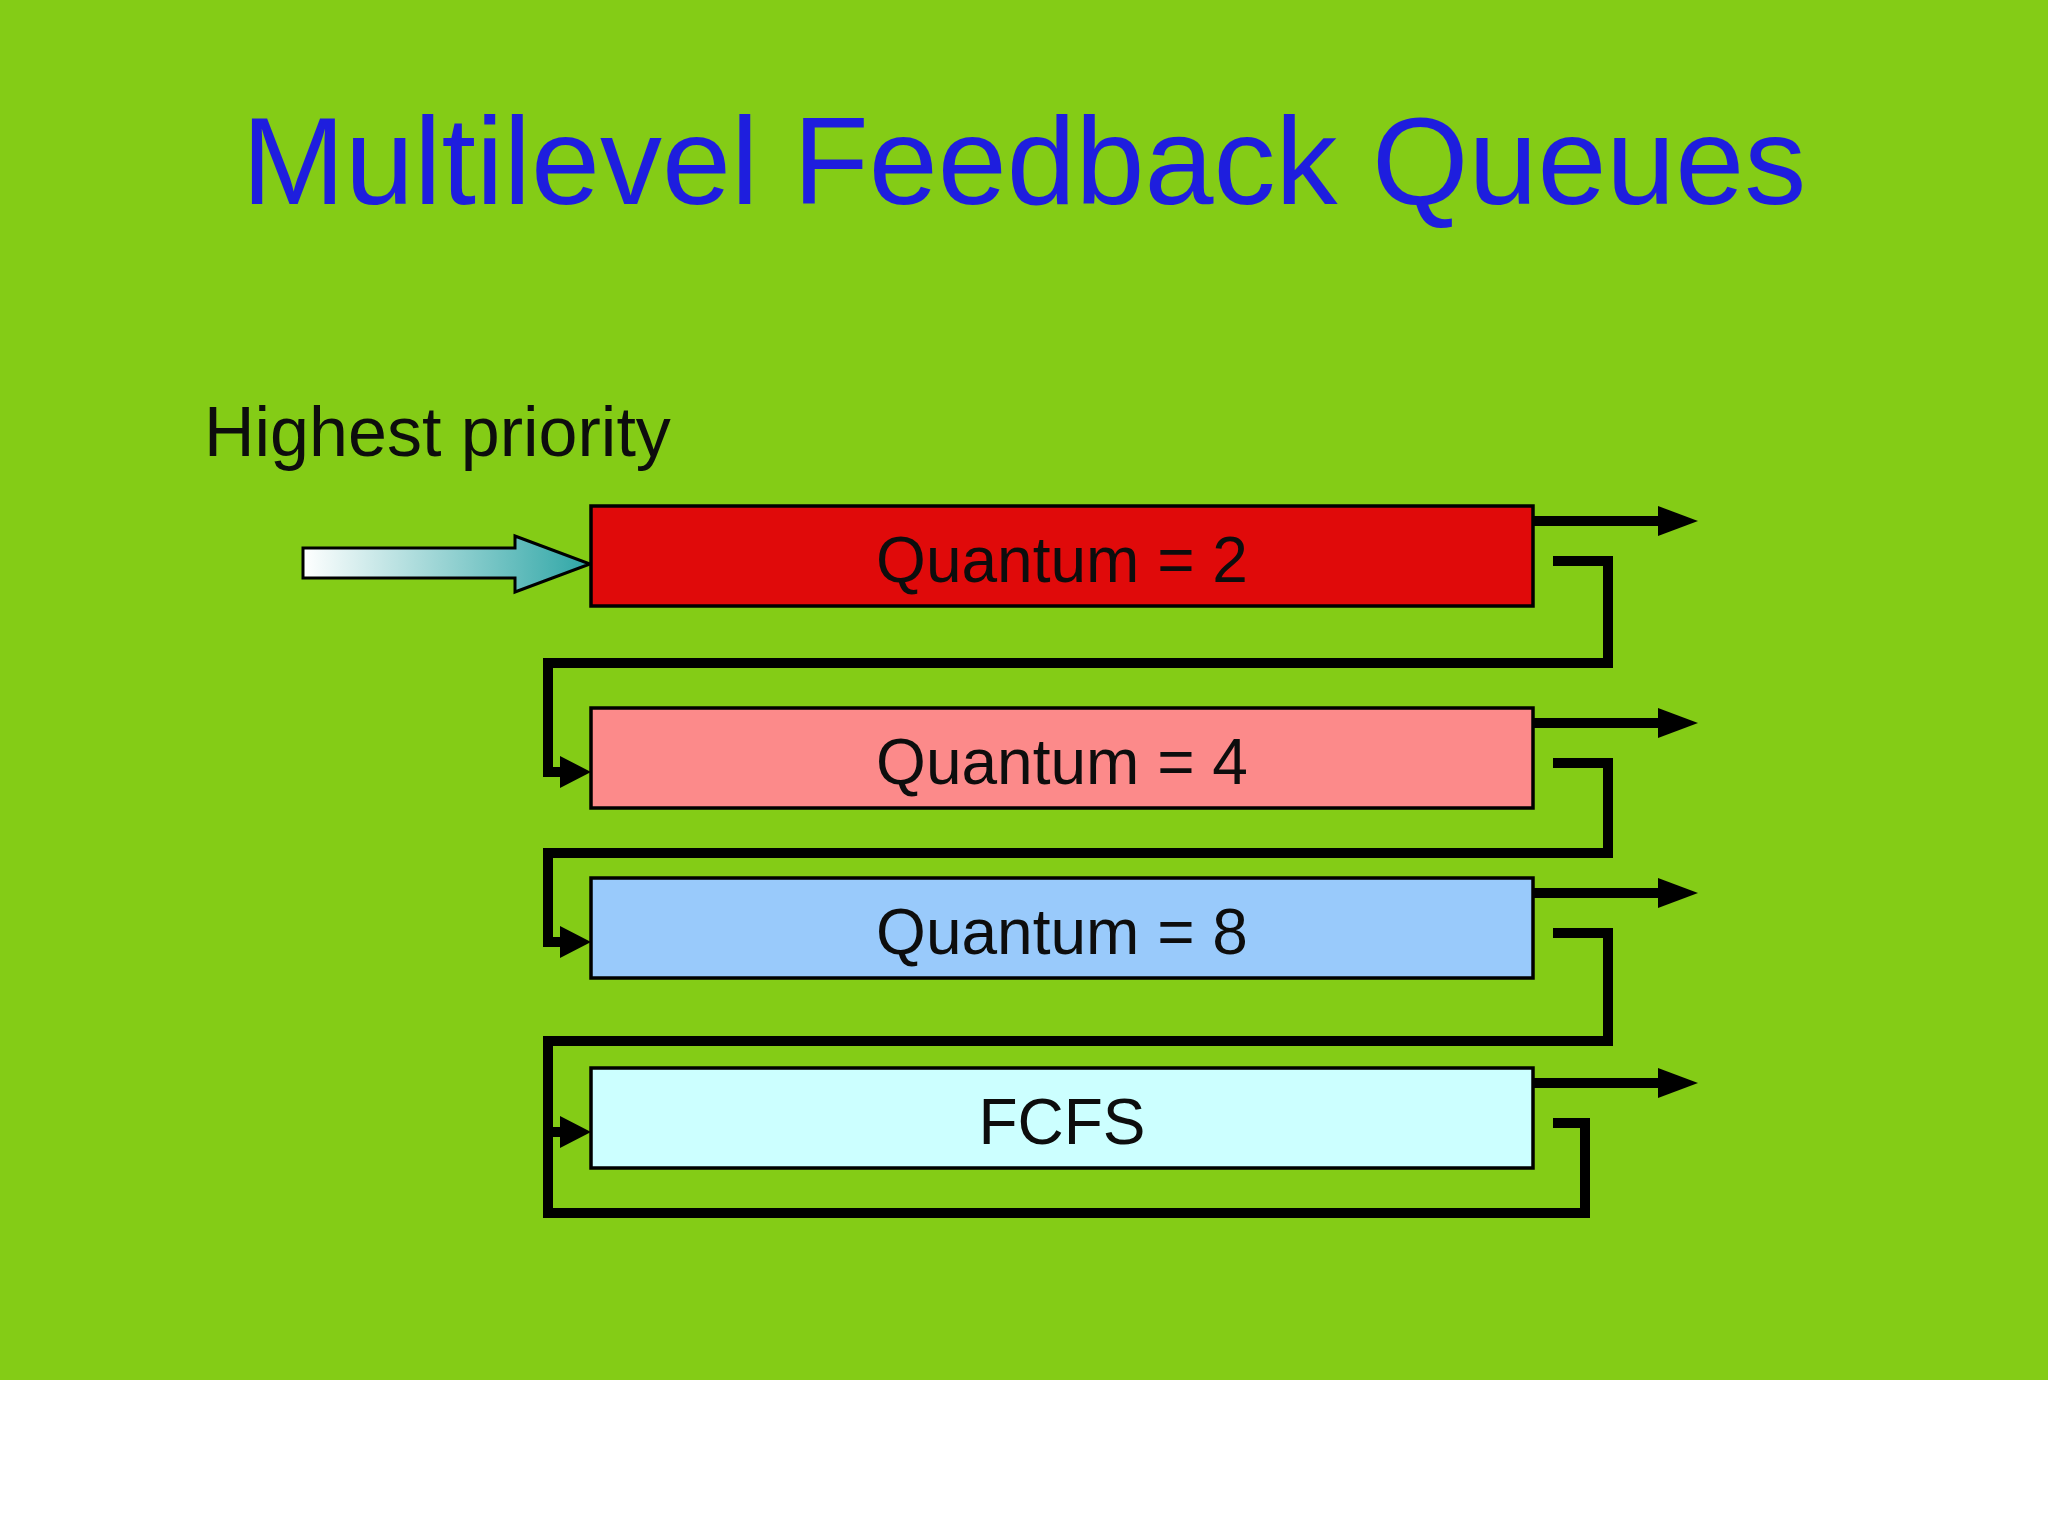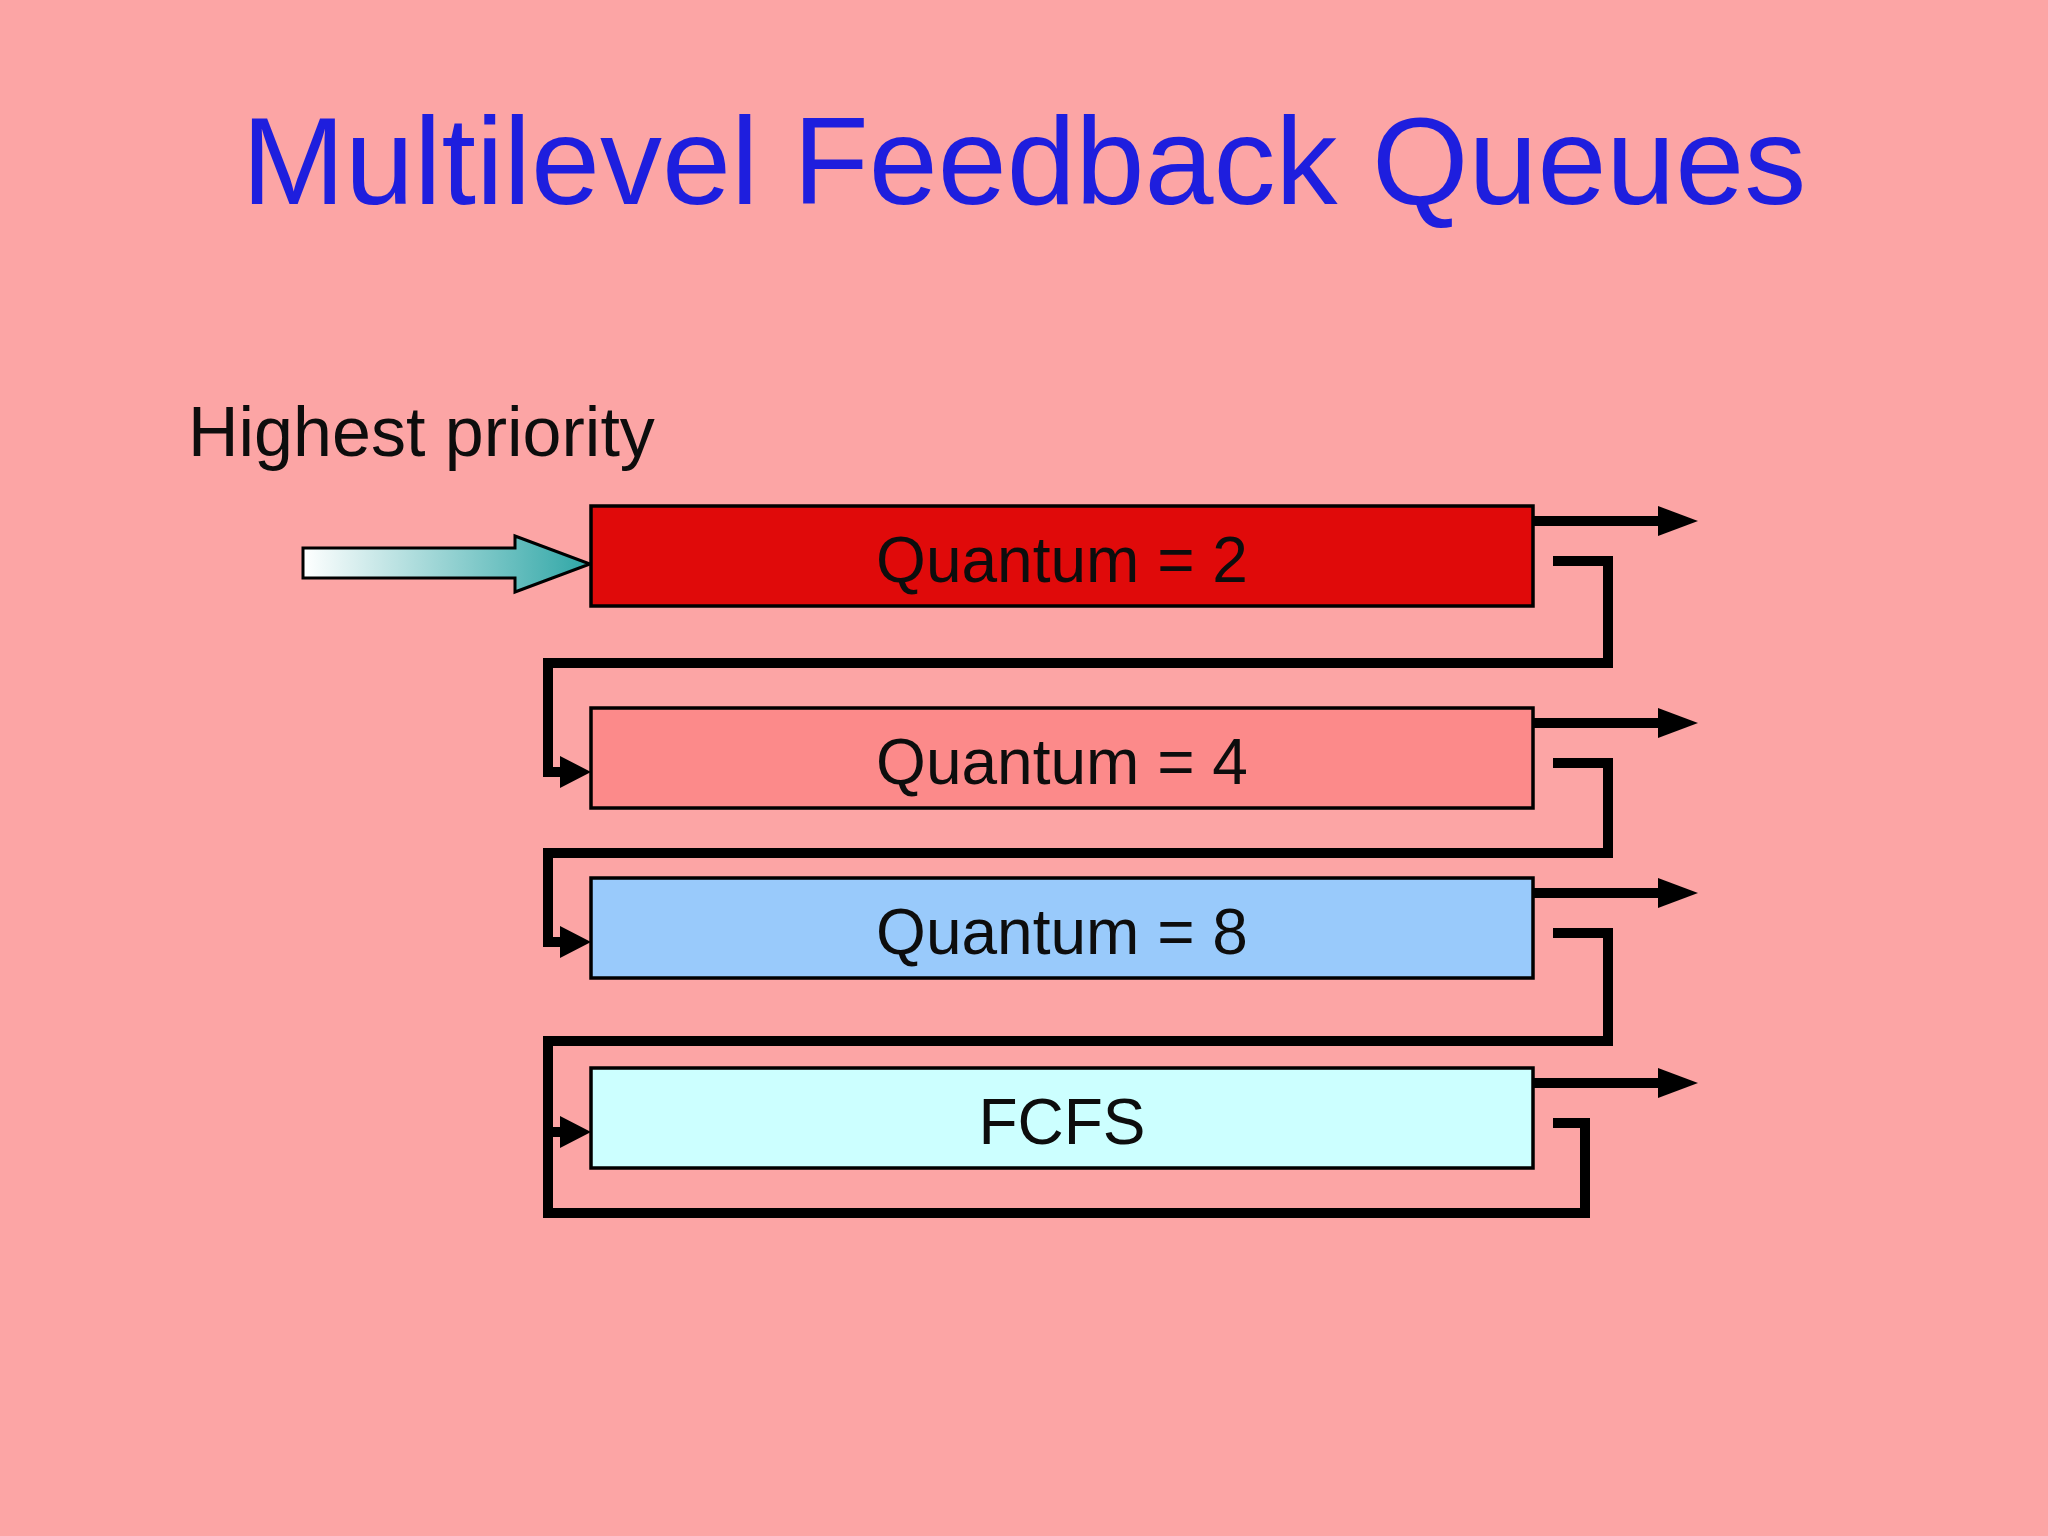--- a/index.html
+++ b/index.html
@@ -3,43 +3,43 @@
 <meta charset="utf-8">
 <style>
   html, body {
     margin: 0;
     padding: 0;
     background: #ffffff;
   }
   .slide {
     position: relative;
     width: 2048px;
-    height: 1536px;
-    background: #fca5a5;
+    height: 1380px;
+    background: #84cc16;
     overflow: hidden;
     font-family: "Liberation Sans", sans-serif;
   }
   .slide-title {
     position: absolute;
     top: 90px;
     left: 0;
     width: 2048px;
     text-align: center;
     font-size: 124px;
     line-height: 1.15;
     color: #1e1ede;
     white-space: nowrap;
   }
   .side-label {
     position: absolute;
     font-size: 70px;
     color: #0d0d0d;
     white-space: nowrap;
   }
-  .side-label.top { left: 188px; top: 392px; }
+  .side-label.top { left: 204px; top: 392px; }
   .side-label.bottom { left: 205px; top: 1292px; }
   .diagram-svg {
     position: absolute;
     left: 0;
     top: 0;
   }
   .diagram-svg text {
     font-family: "Liberation Sans", sans-serif;
     font-size: 64px;
     fill: #0d0d0d;

